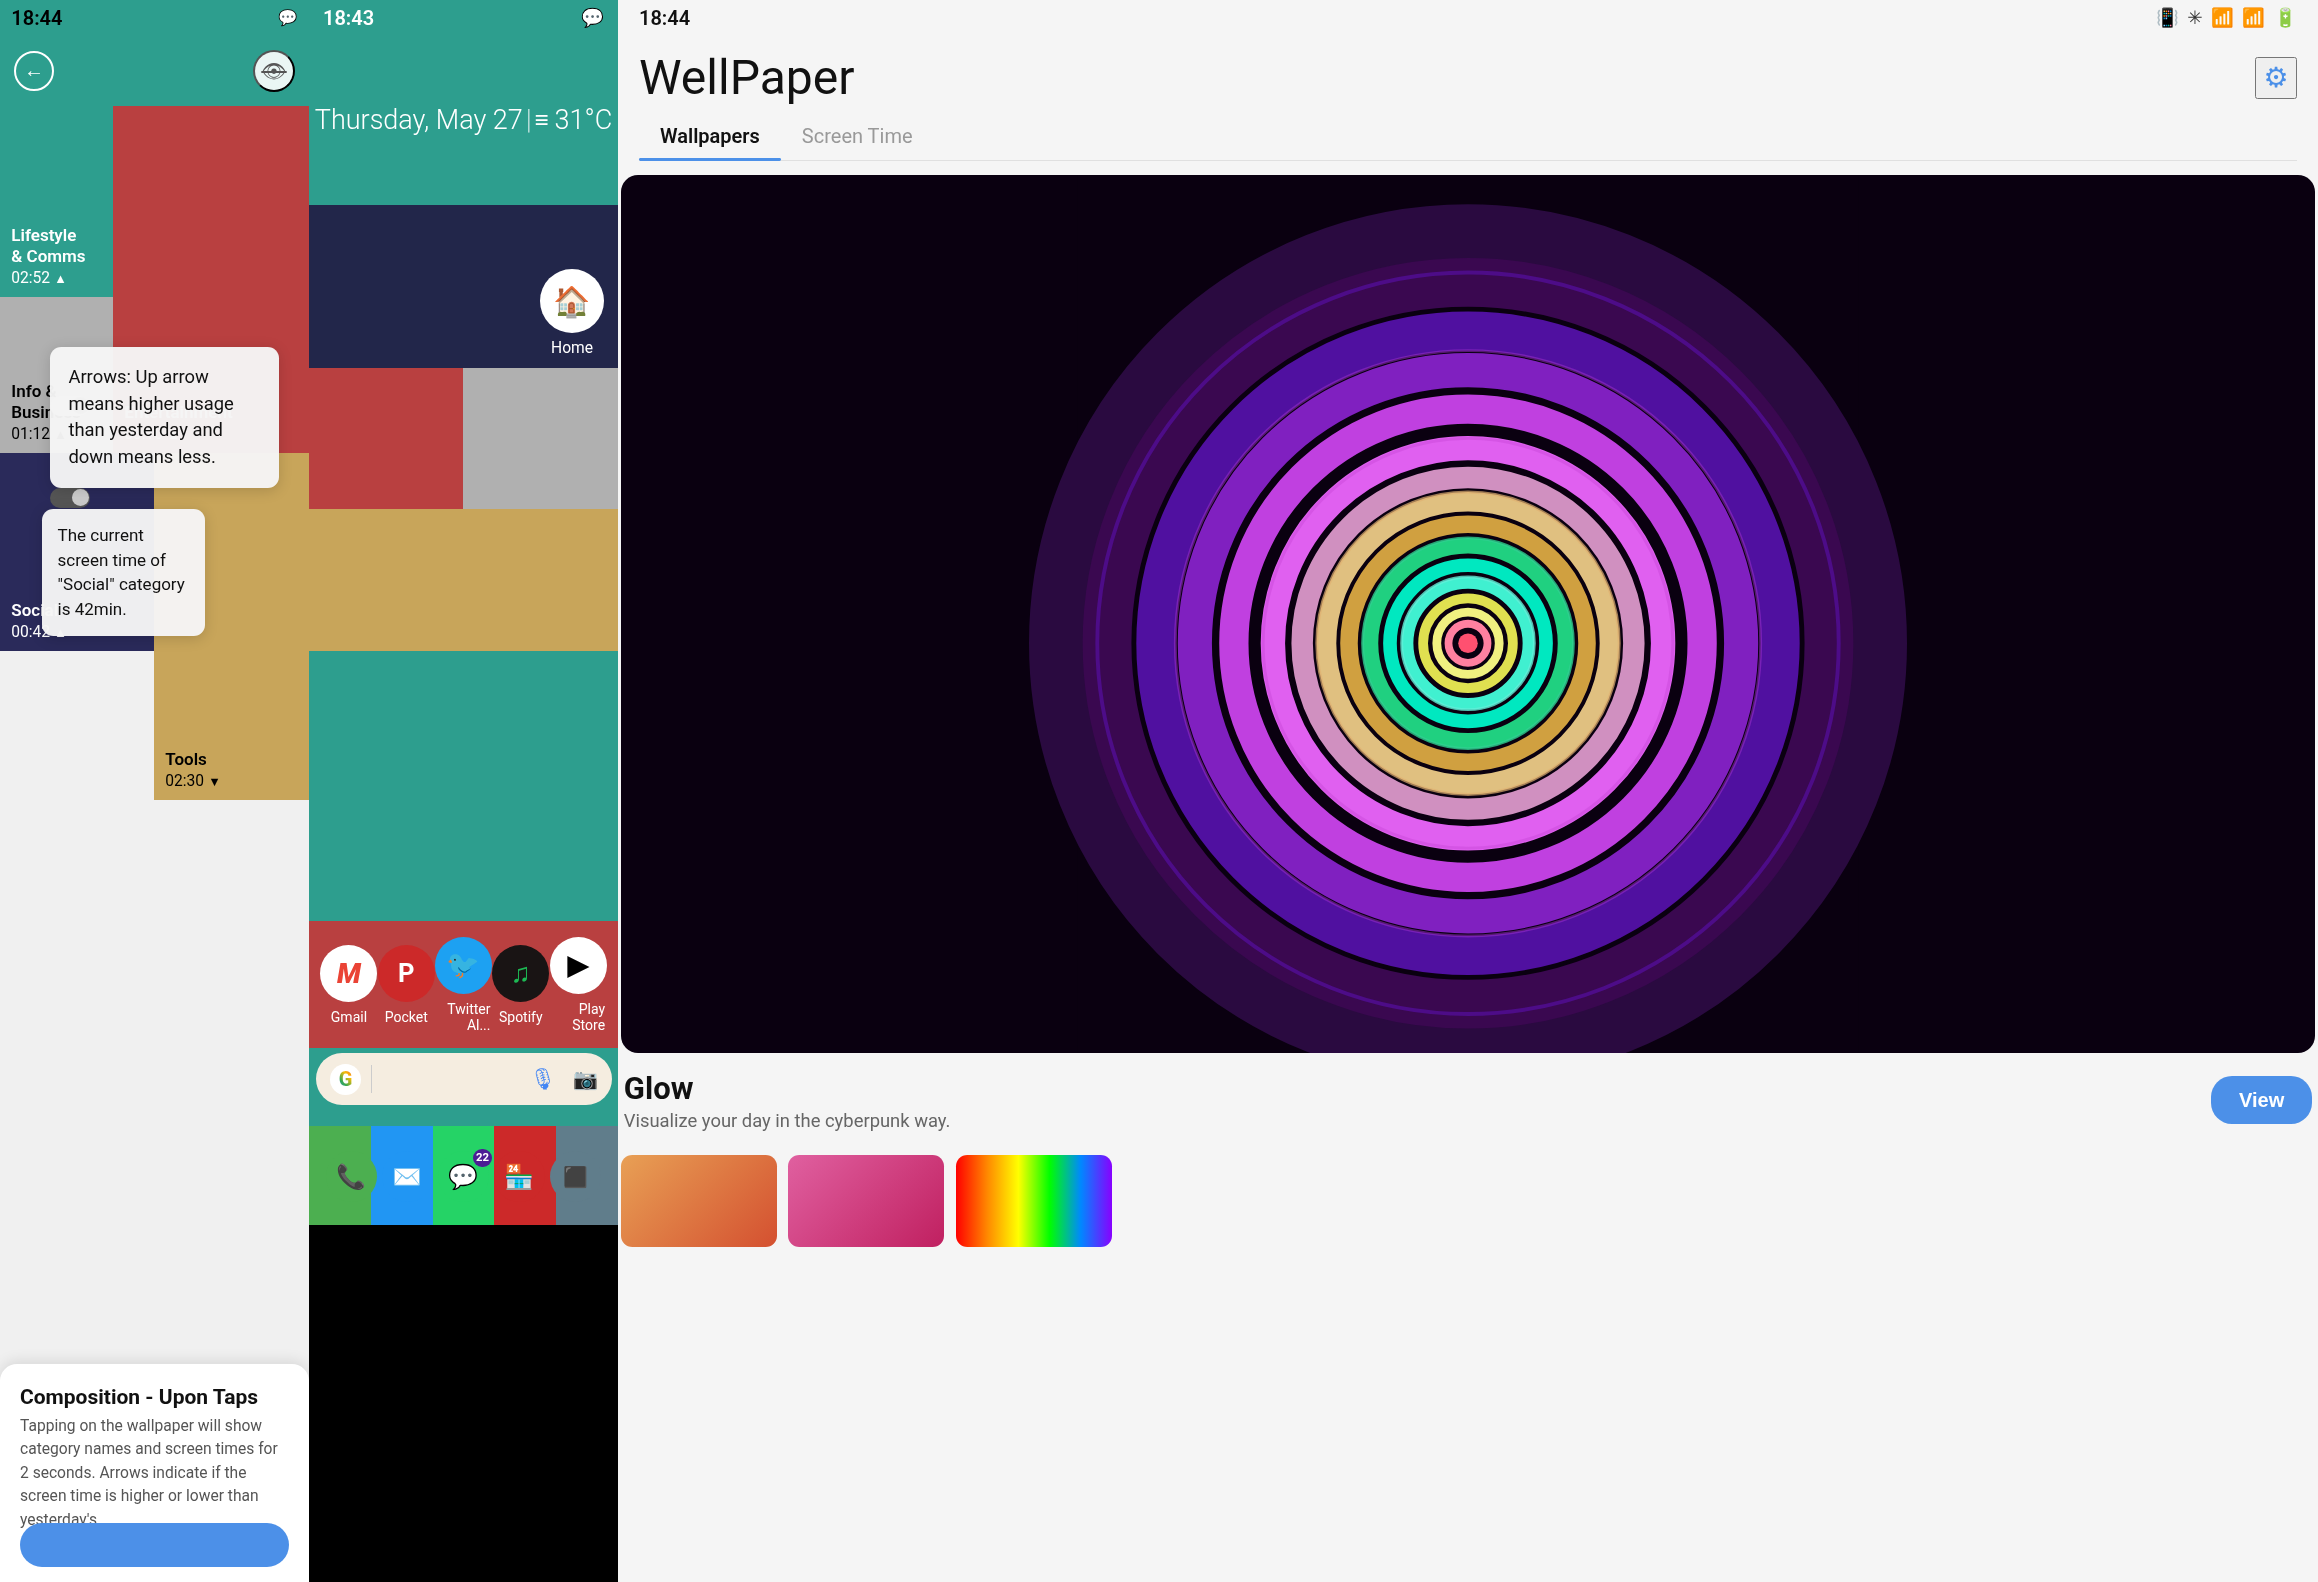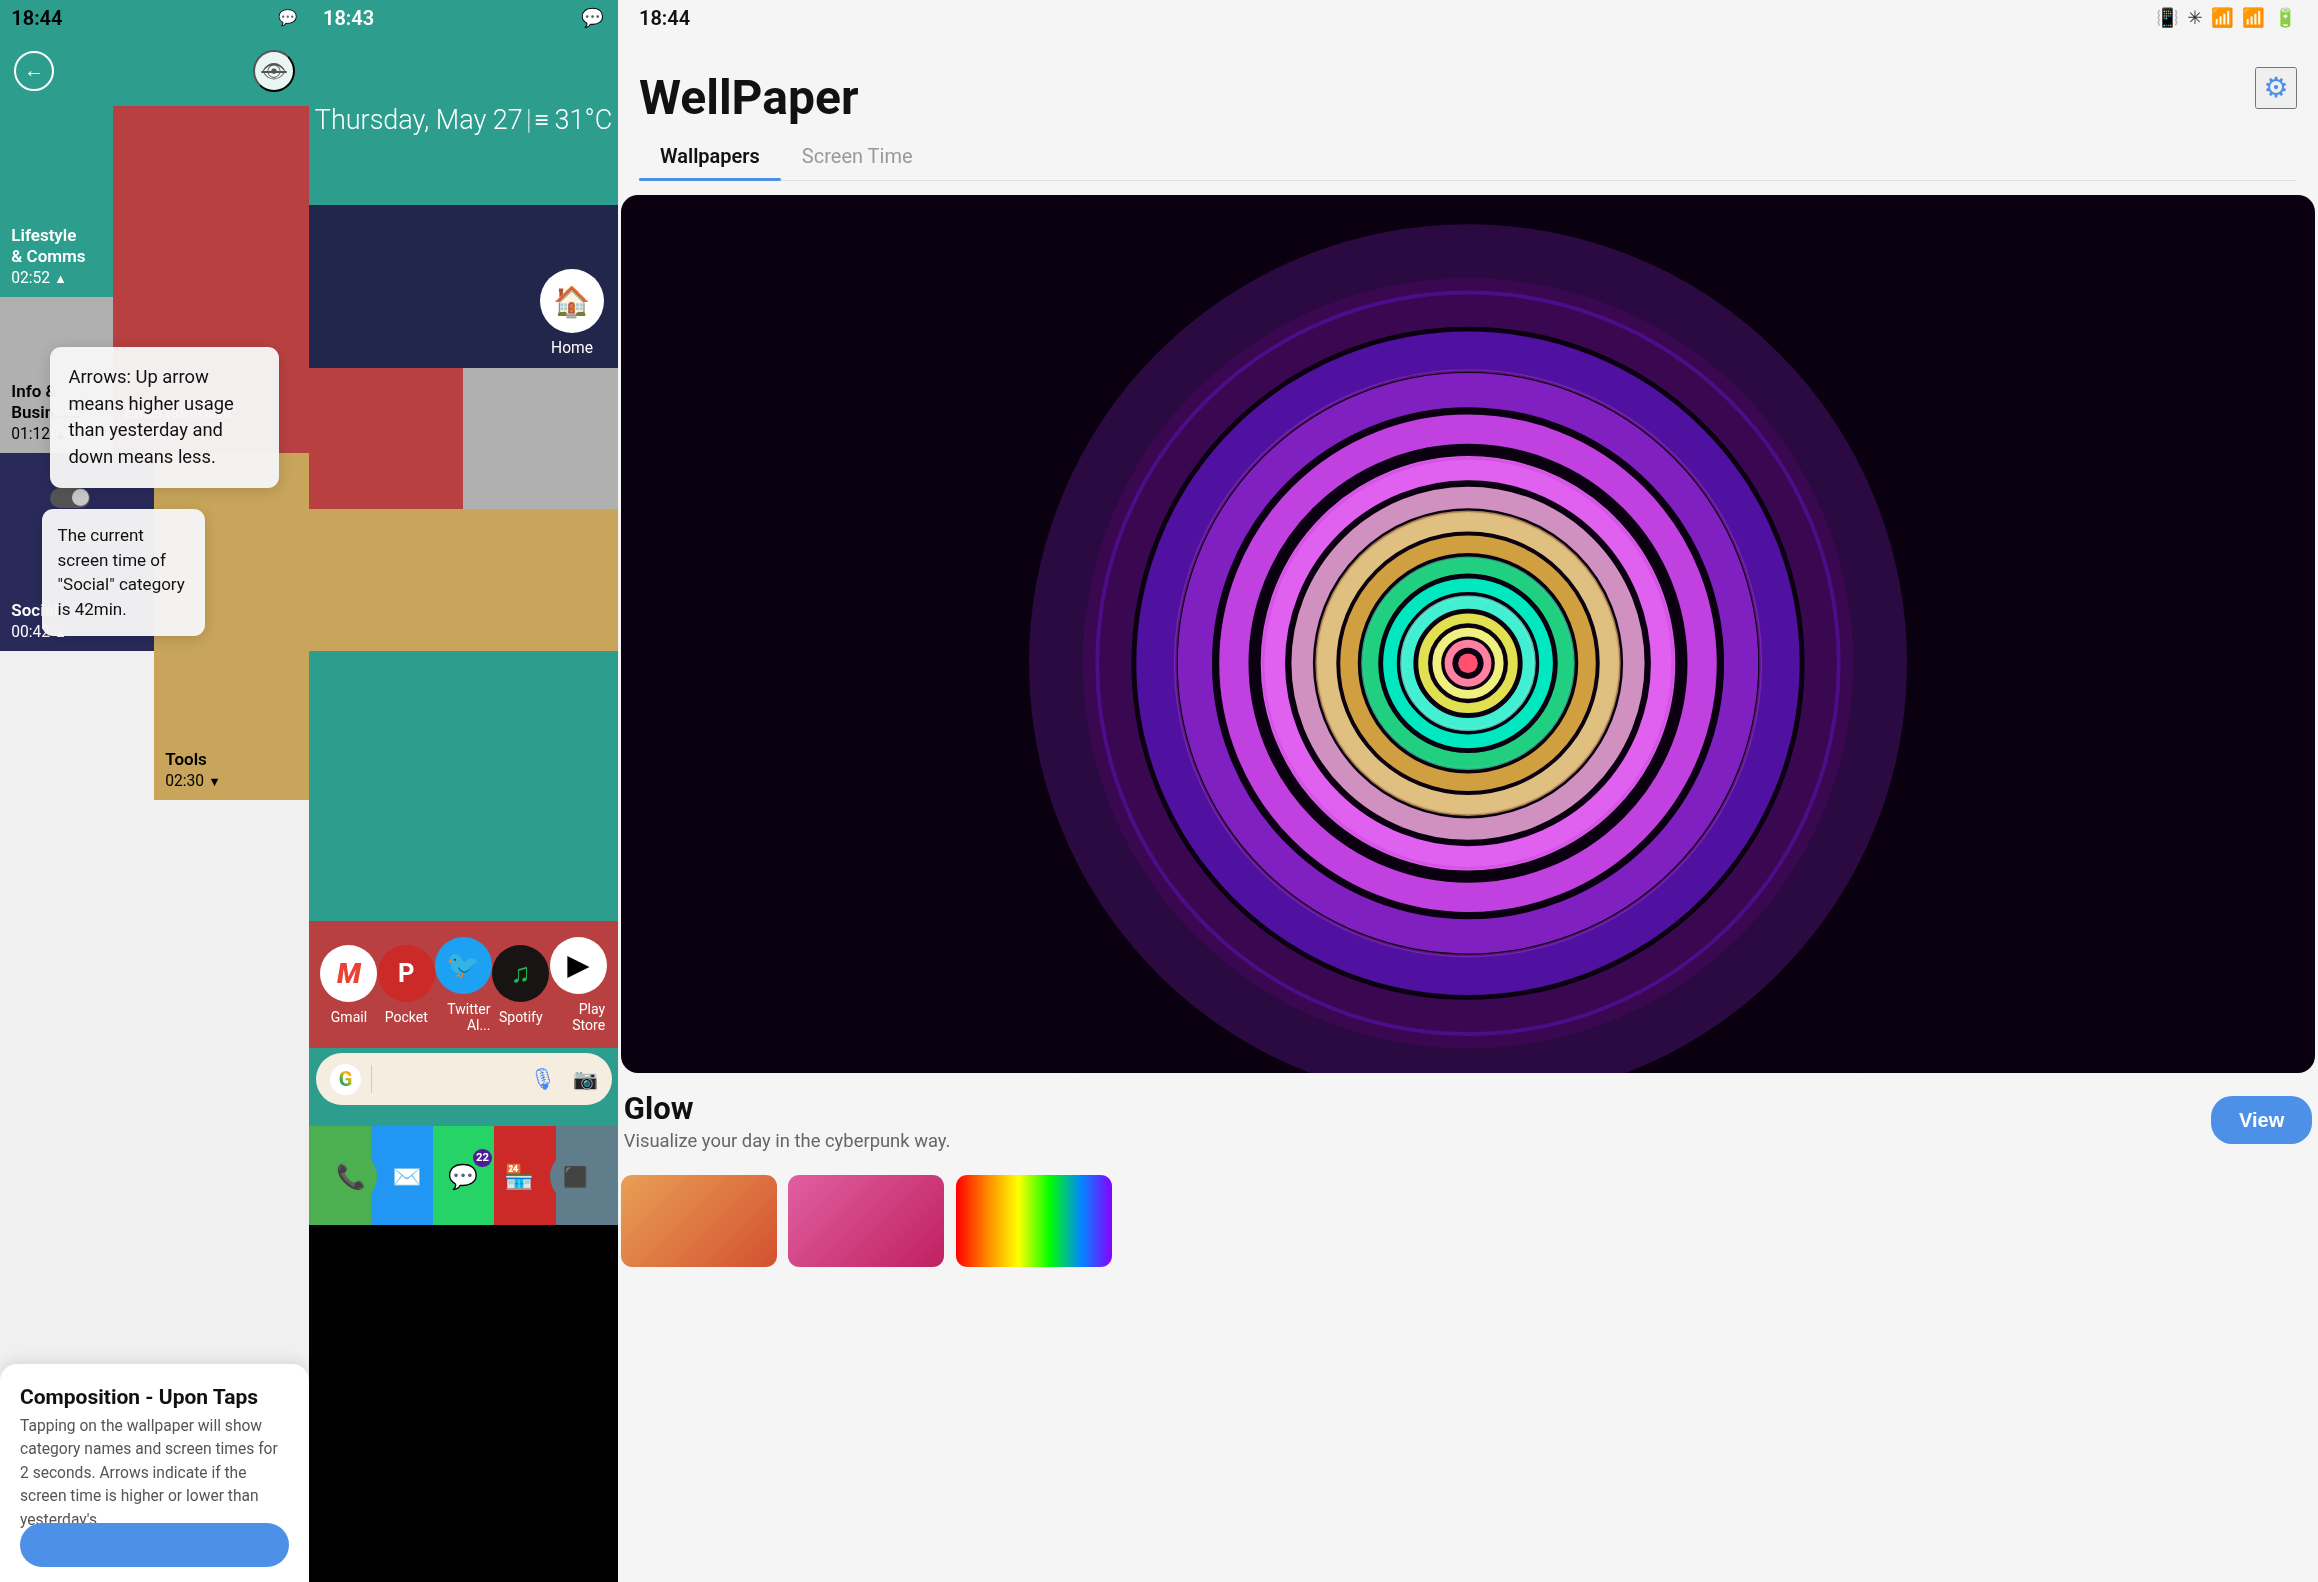--- a/index.html
+++ b/index.html
@@ -424,23 +424,22 @@
 
     .wp-header {
       background: #f5f5f5;
       padding: 14px 21px 7px;
       display: flex;
       align-items: center;
       justify-content: space-between;
     }
     .wp-title {
       font-size: 48px;
-      font-weight: 700;
+      font-weight: 400;
       color: #111;
-      margin-top: 20px;
     }
     .wp-gear-btn {
       width: 42px; height: 42px;
       display: flex; align-items: center; justify-content: center;
       font-size: 28px; color: #4c90e8; cursor: pointer;
     }
 
     .wp-tabs {
       display: flex;
       border-bottom: 1.4px solid #e0e0e0;

